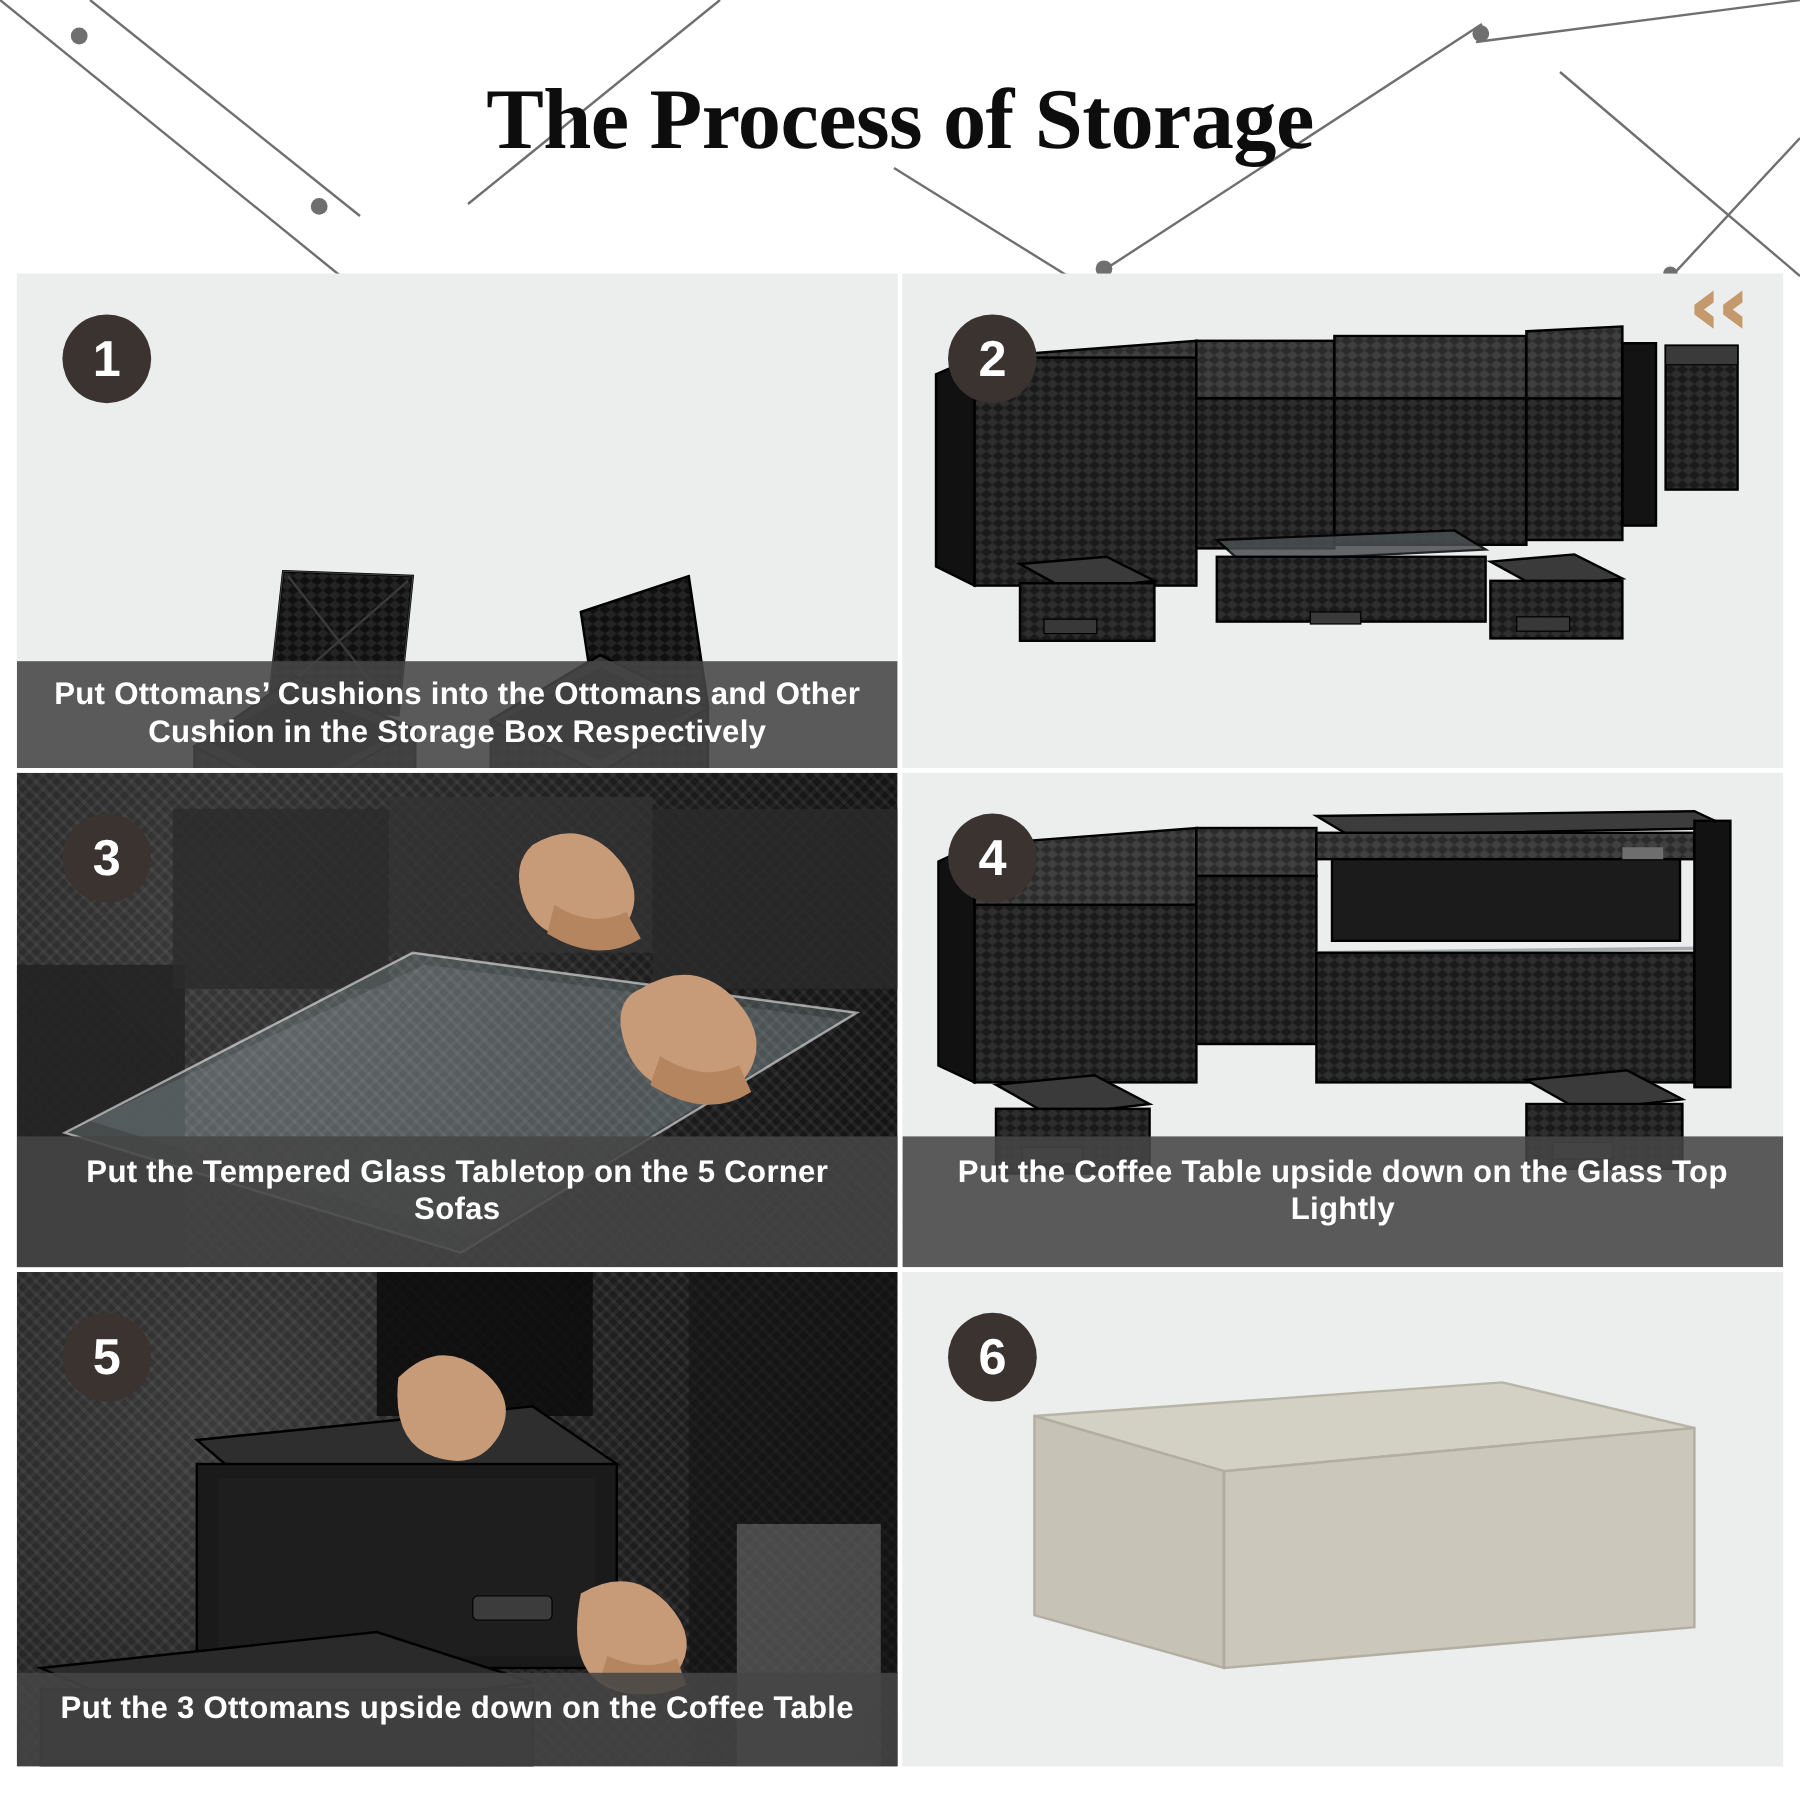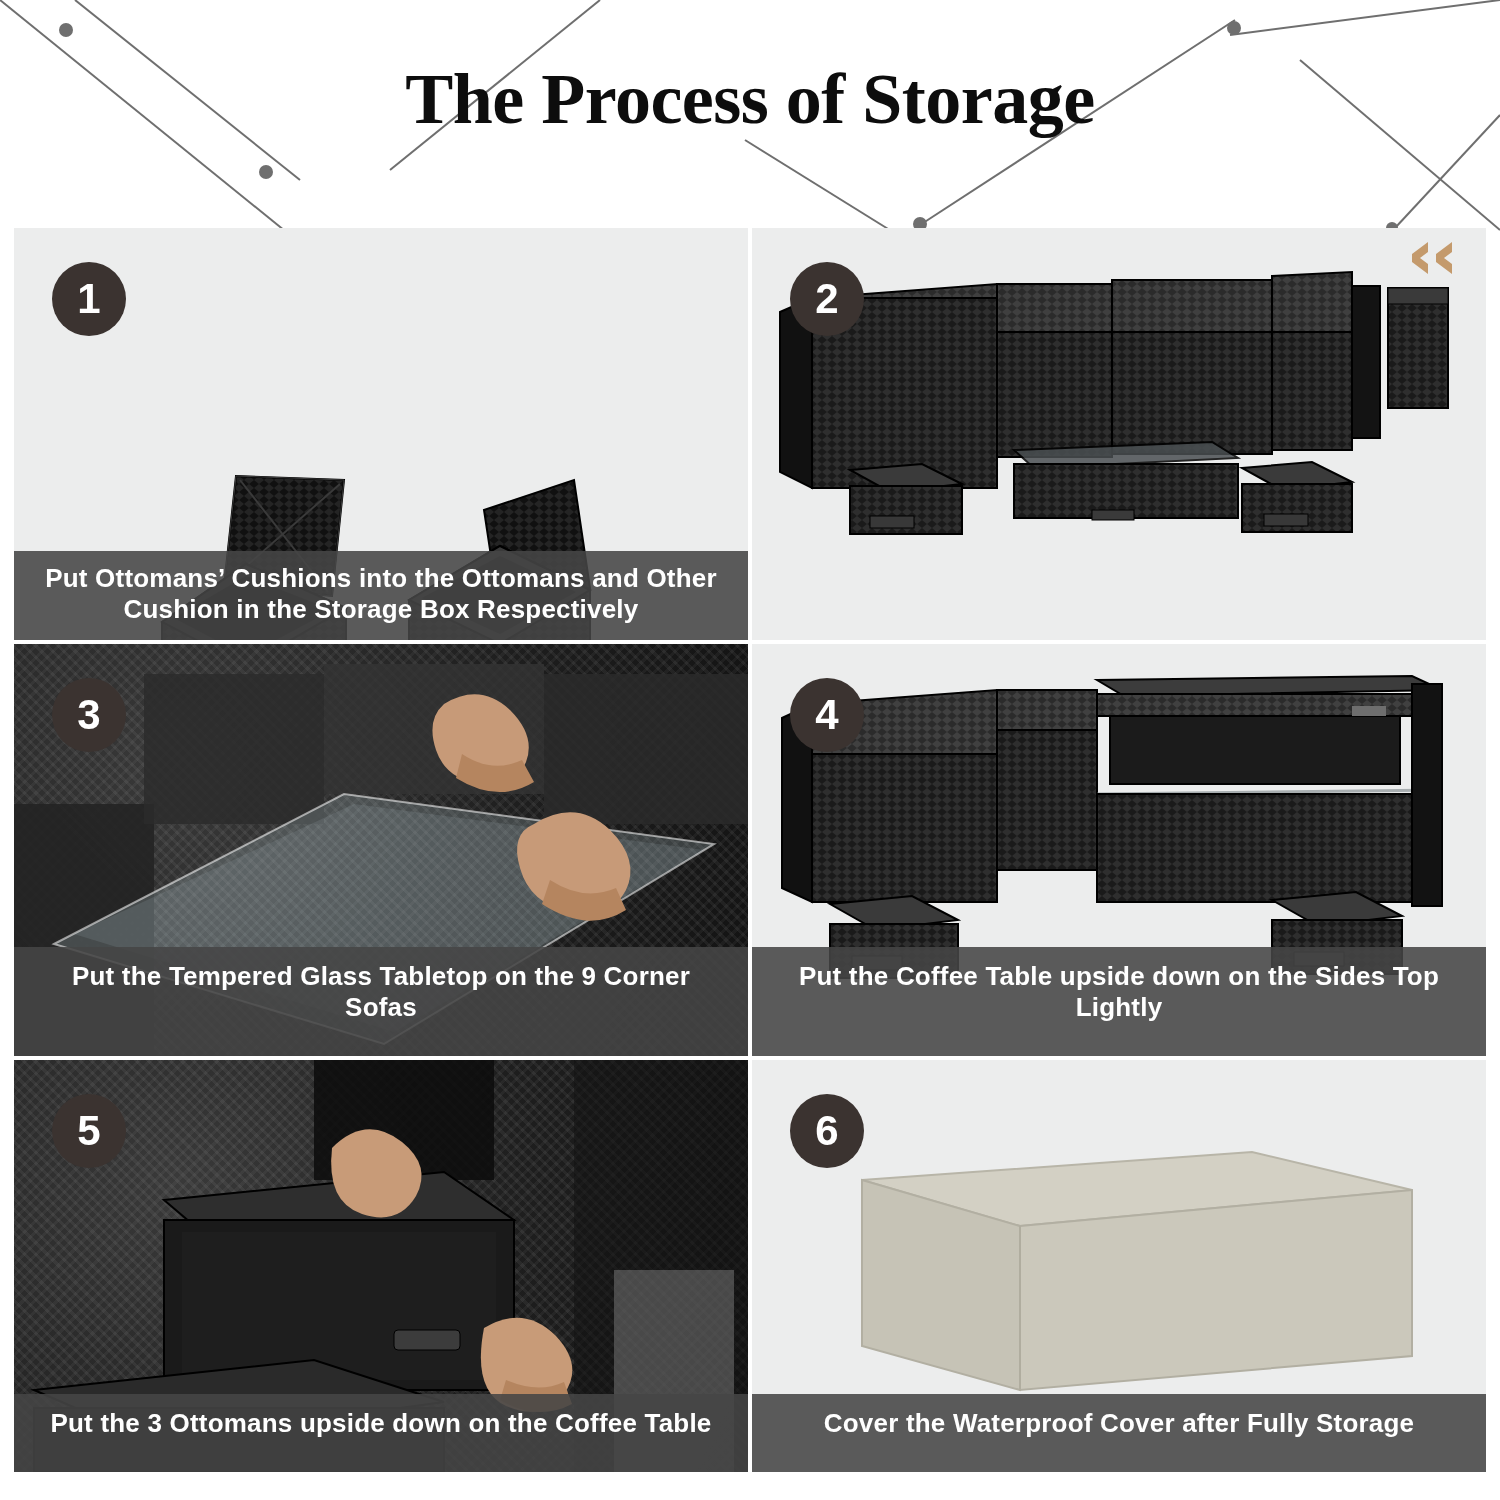--- a/index.html
+++ b/index.html
@@ -216,21 +216,21 @@
         <polygon points="40,300 330,150 700,200 370,400" fill="rgba(190,215,220,0.22)" stroke="rgba(255,255,255,0.55)" stroke-width="2"></polygon>
         <polygon points="60,290 340,160 690,206 380,388" fill="rgba(220,240,245,0.10)"></polygon>
 
         <path d="M430,60 q36,-22 66,6 q26,26 16,52 q-10,26 -44,22 q-36,-4 -46,-34 q-10,-30 8,-46 z" fill="#c79a78"></path>
         <path d="M448,110 q30,20 60,6 l12,22 q-36,22 -78,-4 z" fill="#b5855f"></path>
         <path d="M520,180 q42,-26 76,6 q30,30 16,60 q-16,30 -56,22 q-40,-8 -50,-44 q-10,-34 14,-44 z" fill="#c79a78"></path>
         <path d="M536,236 q34,22 66,8 l10,22 q-38,24 -84,-6 z" fill="#b5855f"></path>
       </svg>
     </div>
     <div class="badge">3</div>
-    <div class="caption">Put the Tempered Glass Tabletop on the 9 Corner Sofas</div>
+    <div class="caption">Put the Tempered Glass Tabletop on the 5 Corner Sofas</div>
   </div>
 
   <div class="card">
     <div class="art">
       <svg width="734" height="412" viewBox="0 0 734 412">
         <defs>
           <pattern id="w4" width="10" height="8" patternUnits="userSpaceOnUse">
             <rect width="10" height="8" fill="#1a1a1a"></rect>
             <path d="M0 4 L5 0 L10 4 L5 8 Z" fill="#2e2e2e"></path>
           </pattern>
@@ -259,21 +259,21 @@
         <polygon points="78,260 160,252 206,276 124,286" fill="#3a3a3a" stroke="#000" stroke-width="2"></polygon>
         <rect x="78" y="280" width="128" height="54" fill="url(#w4)" stroke="#000" stroke-width="2"></rect>
         <rect x="100" y="312" width="50" height="14" fill="#383838" stroke="#000"></rect>
 
         <polygon points="520,256 604,248 650,272 566,282" fill="#3a3a3a" stroke="#000" stroke-width="2"></polygon>
         <rect x="520" y="276" width="130" height="54" fill="url(#w4)" stroke="#000" stroke-width="2"></rect>
         <rect x="542" y="308" width="50" height="14" fill="#383838" stroke="#000"></rect>
       </svg>
     </div>
     <div class="badge">4</div>
-    <div class="caption">Put the Coffee Table upside down on the Sides Top Lightly</div>
+    <div class="caption">Put the Coffee Table upside down on the Glass Top Lightly</div>
   </div>
 
   <div class="card">
     <div class="art">
       <div class="photo-bg"></div>
       <div class="weave"></div>
       <svg width="734" height="412" viewBox="0 0 734 412" style="position:absolute;inset:0;">
 
         <rect x="300" y="0" width="180" height="120" fill="#0c0c0c" opacity="0.85"></rect>
         <rect x="560" y="0" width="180" height="412" fill="#121212" opacity="0.55"></rect>
@@ -301,16 +301,15 @@
       <svg width="734" height="412" viewBox="0 0 734 412">
         <rect width="734" height="412" fill="#eceded"></rect>
 
         <polygon points="110,120 500,92 660,130 268,166" fill="#d3d0c4" stroke="#b8b5a8" stroke-width="2"></polygon>
         <polygon points="110,120 268,166 268,330 110,286" fill="#c6c3b6" stroke="#b2afa2" stroke-width="2"></polygon>
         <polygon points="268,166 660,130 660,296 268,330" fill="#cbc8bb" stroke="#b2afa2" stroke-width="2"></polygon>
         <line x1="268" y1="166" x2="268" y2="330" stroke="#b0ad9f" stroke-width="2"></line>
       </svg>
     </div>
     <div class="badge">6</div>
-    <div class="caption">Cover the Waterproof Cover after Fully Storage</div>
   </div>
 
 </div>
 
 </body></html>

